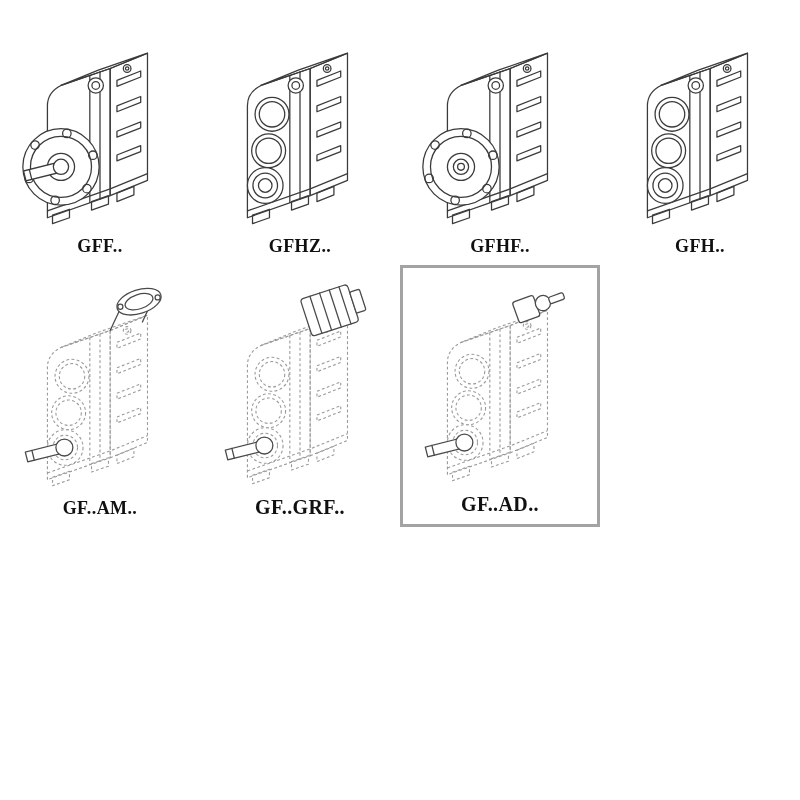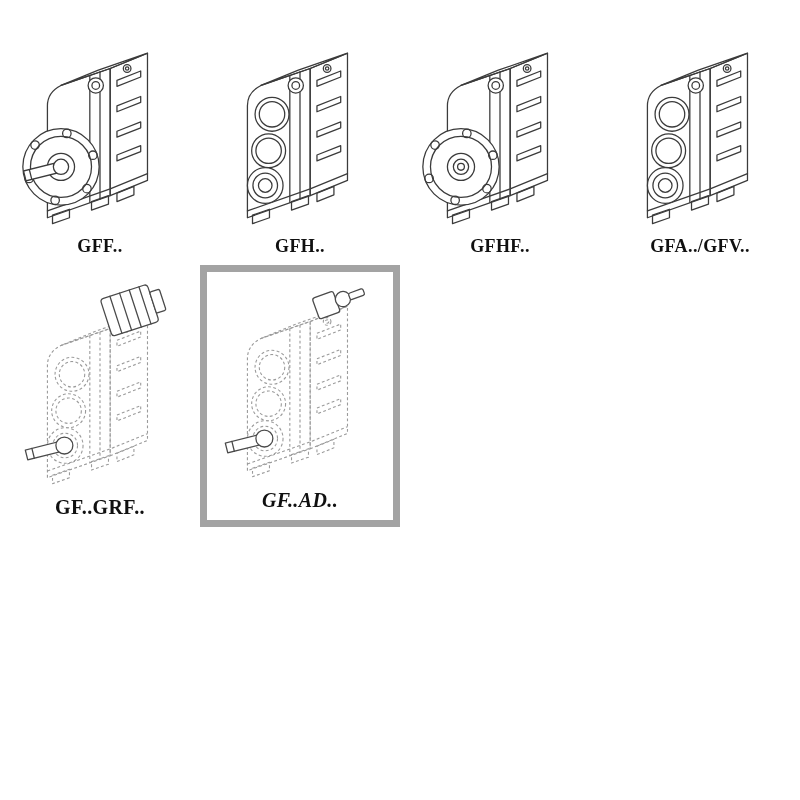--- a/index.html
+++ b/index.html
@@ -7,21 +7,21 @@
               font-family:"Liberation Serif", serif; }
   .page { width:800px; height:800px; display:grid;
           grid-template-columns:repeat(4,200px);
           grid-template-rows:265px 262px 273px; }
   .cell { display:flex; flex-direction:column; align-items:center;
           justify-content:flex-end; padding-bottom:8px; }
   .cell svg.drawing { width:182px; height:212px; flex:0 0 auto; }
   .label { font-weight:700; font-size:18px; letter-spacing:0.4px;
            color:#101010; margin-top:3px; white-space:nowrap;text-align:right; }
   .label-lg { font-size:20px; }
-  .boxed { border:7px solid #a3a3a3;font-style:italic; }
+  .boxed { border:3px solid #a3a3a3; }
   g.solid  { stroke:#3b3b3b; stroke-width:1.5; fill:none;
              stroke-linejoin:round; stroke-linecap:round; }
   g.dashed { stroke:#9b9b9b; stroke-width:1.3; fill:none;
              stroke-dasharray:3.4 2.8; stroke-linejoin:round; }
   g.attach { stroke:#4a4a4a; stroke-width:1.5; fill:none;
              stroke-dasharray:none; stroke-linejoin:round; stroke-linecap:round; }
   .defs-hidden { position:absolute; width:0; height:0; overflow:hidden; }
 </style>
 </head>
 <body>
@@ -129,60 +129,74 @@
         <use href="#gb-body"></use>
           <use href="#gb-top-small"></use>
         <use href="#gb-flange-base"></use>
           <use href="#gb-shaft-out"></use>
       </g>
     </svg>
     <figcaption class="label">GFF..</figcaption>
   </figure>
 
 
-
-  <figure class="cell">
-    <svg class="drawing" viewBox="0 0 200 250">
-      <g class="solid">
-        <use href="#gb-body"></use>
-          <use href="#gb-top-small"></use>
-        <use href="#gb-bores-upper"></use>
-          <use href="#gb-bore-ring"></use>
-      </g>
-    </svg>
-    <figcaption class="label">GFH..</figcaption>
+  <figure class="cell">
+    <svg class="drawing" viewBox="0 0 200 250">
+      <g class="solid">
+        <use href="#gb-body"></use>
+          <use href="#gb-top-small"></use>
+        <use href="#gb-bores-upper"></use>
+          <use href="#gb-bore-ring"></use>
+      </g>
+    </svg>
+    <figcaption class="label">GFHZ..</figcaption>
   </figure>
 
   <figure class="cell">
     <svg class="drawing" viewBox="0 0 200 250">
       <g class="solid">
         <use href="#gb-body"></use>
           <use href="#gb-top-small"></use>
         <use href="#gb-flange-base"></use>
           <use href="#gb-flange-core"></use>
       </g>
     </svg>
     <figcaption class="label">GFHF..</figcaption>
   </figure>
 
-
-
-
-
-  <figure class="cell">
-    <svg class="drawing" viewBox="0 0 200 250">
-      <g class="solid">
-        <use href="#gb-body"></use>
-          <use href="#gb-top-small"></use>
-        <use href="#gb-bores-upper"></use>
-          <use href="#gb-bore-ring"></use>
-      </g>
-    </svg>
-    <figcaption class="label">GFA../GFV..</figcaption>
-  </figure>
+  <figure class="cell">
+    <svg class="drawing" viewBox="0 0 200 250">
+      <g class="solid">
+        <use href="#gb-body"></use>
+          <use href="#gb-top-small"></use>
+        <use href="#gb-bores-upper"></use>
+          <use href="#gb-bore-ring"></use>
+      </g>
+    </svg>
+    <figcaption class="label">GFH..</figcaption>
+  </figure>
+
+
+  <figure class="cell">
+    <svg class="drawing" viewBox="0 0 200 250">
+      <g class="dashed">
+        <use href="#gb-body"></use>
+        <use href="#gb-bores-upper"></use>
+          <use href="#gb-bore-ring"></use>
+      </g>
+      <g class="attach">
+        <use href="#gb-shaft-out2"></use>
+          <use href="#att-am"></use>
+      </g>
+    </svg>
+    <figcaption class="label">GF..AM..</figcaption>
+  </figure>
+
+
+
 
   <figure class="cell">
     <svg class="drawing" viewBox="0 0 200 250">
       <g class="dashed">
         <use href="#gb-body"></use>
         <use href="#gb-bores-upper"></use>
           <use href="#gb-bore-ring"></use>
       </g>
       <g class="attach">
         <use href="#gb-shaft-out2"></use>

